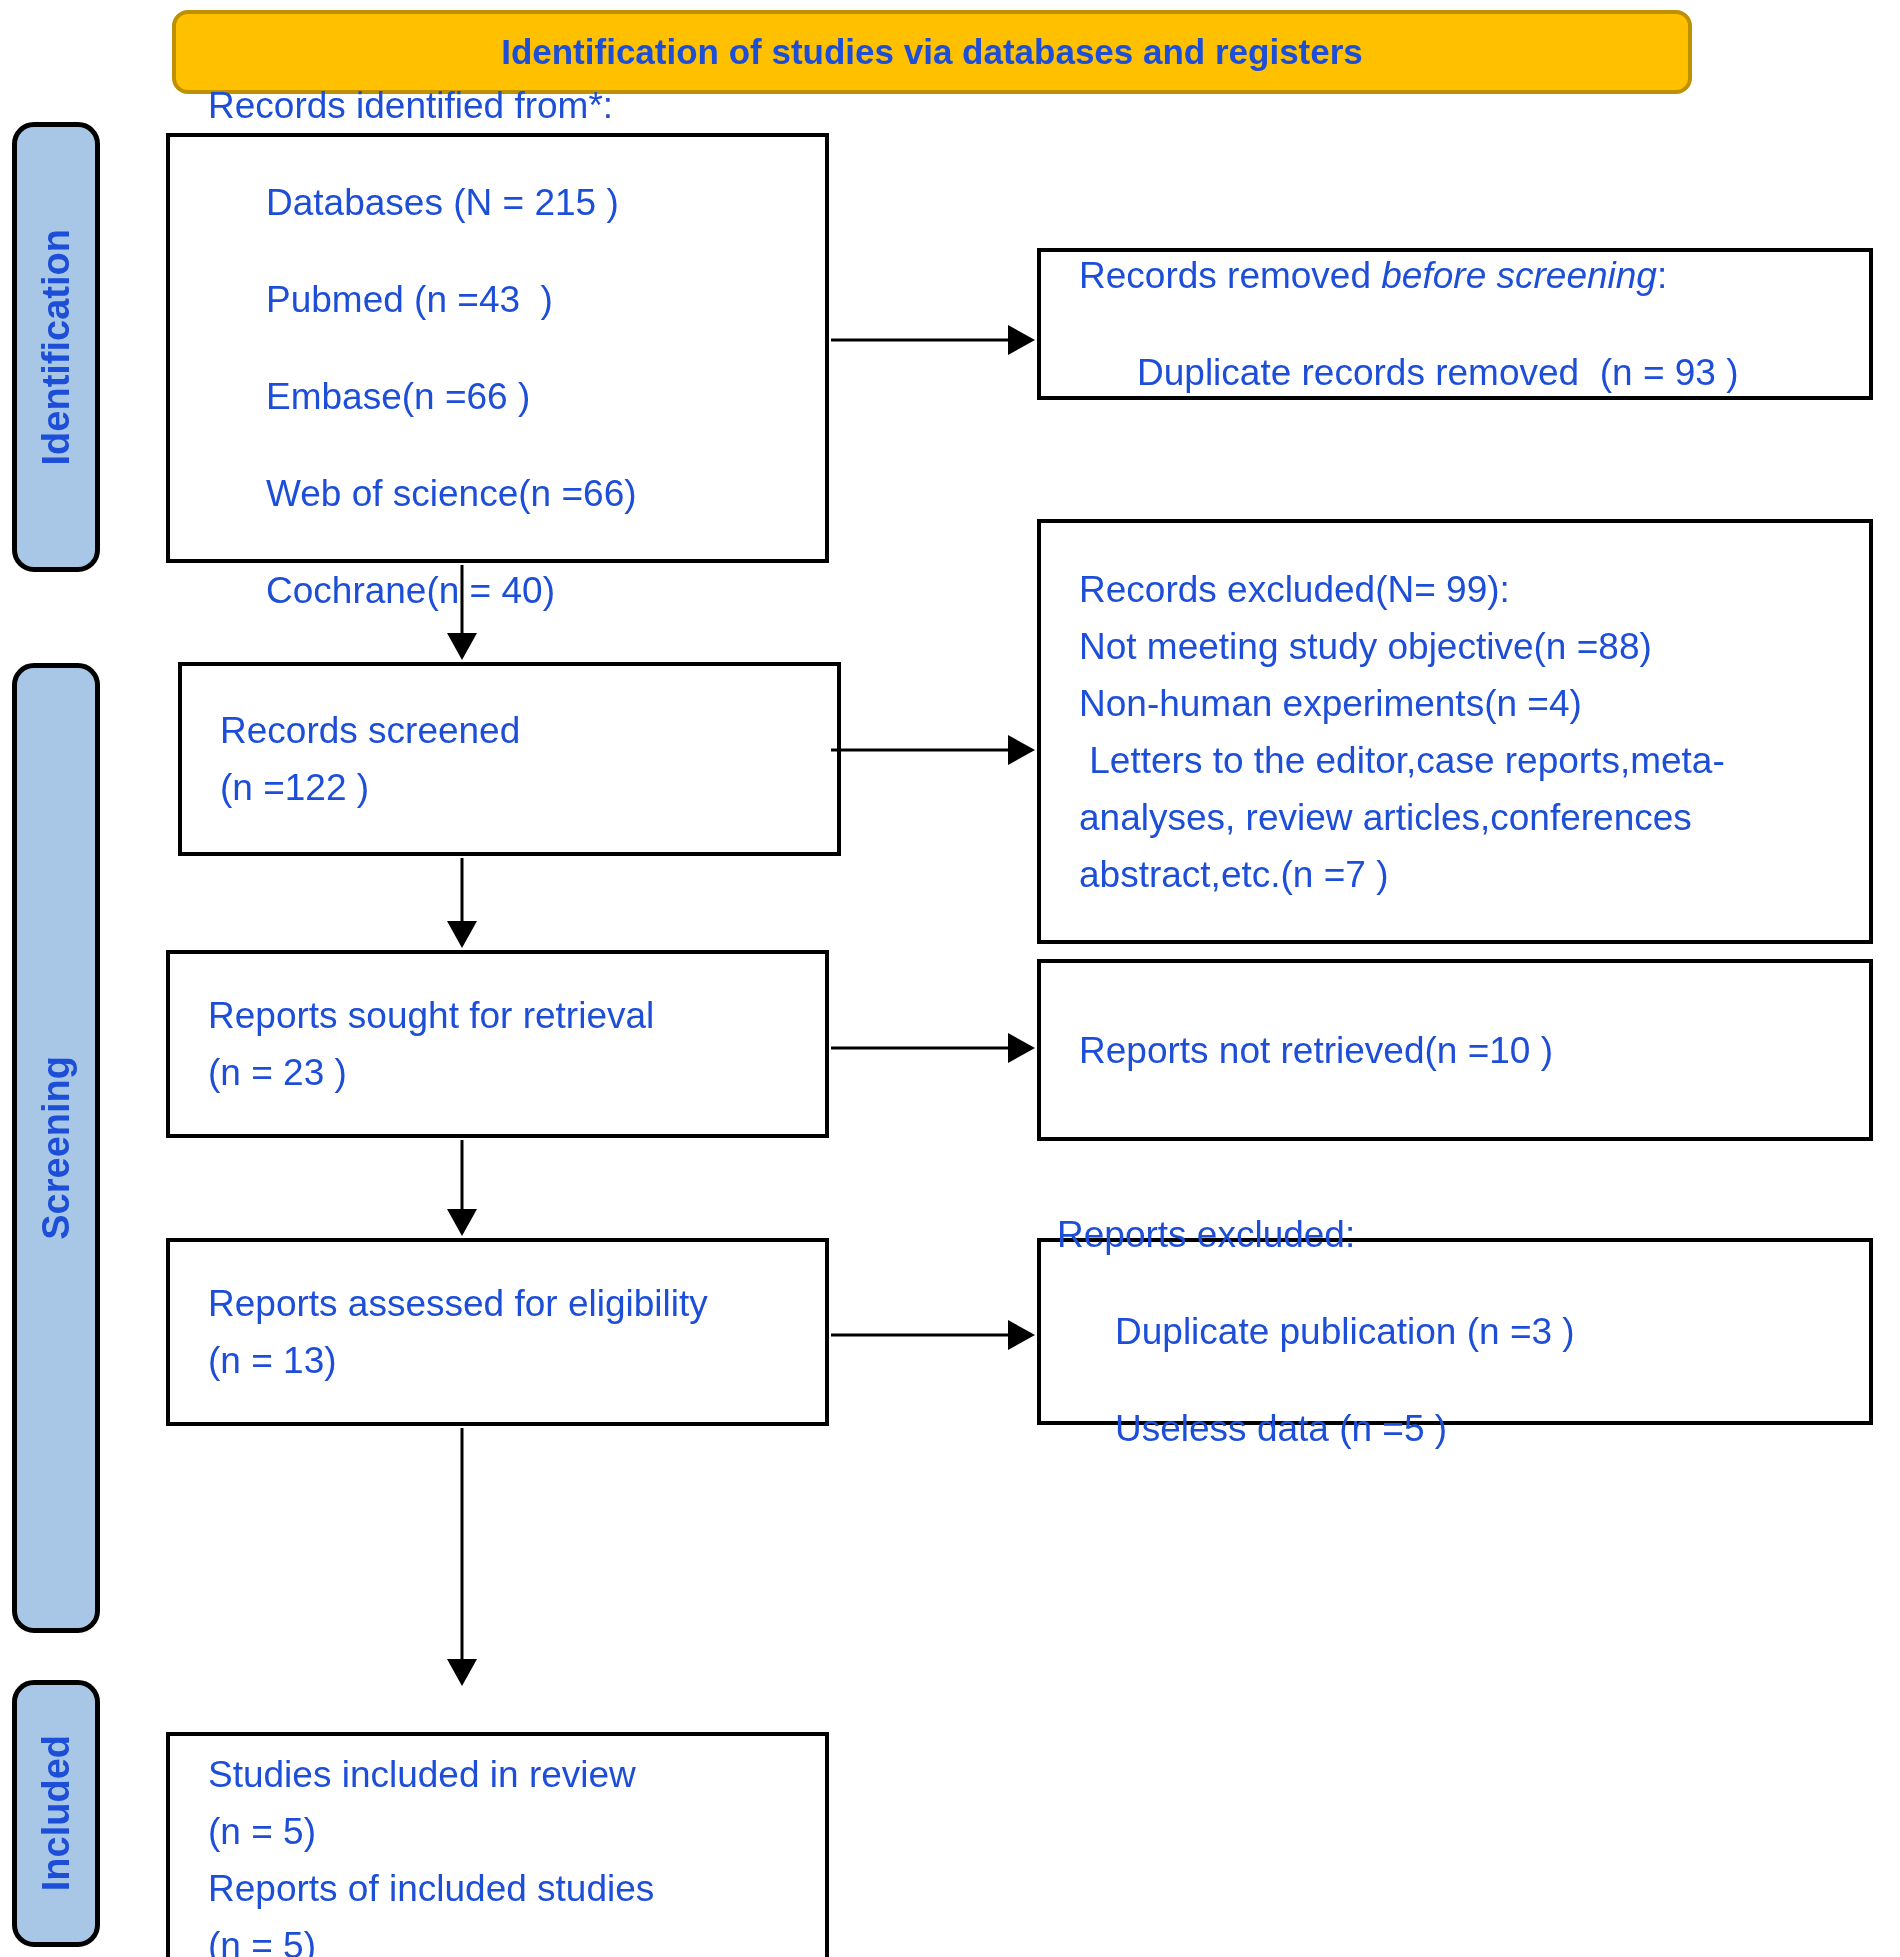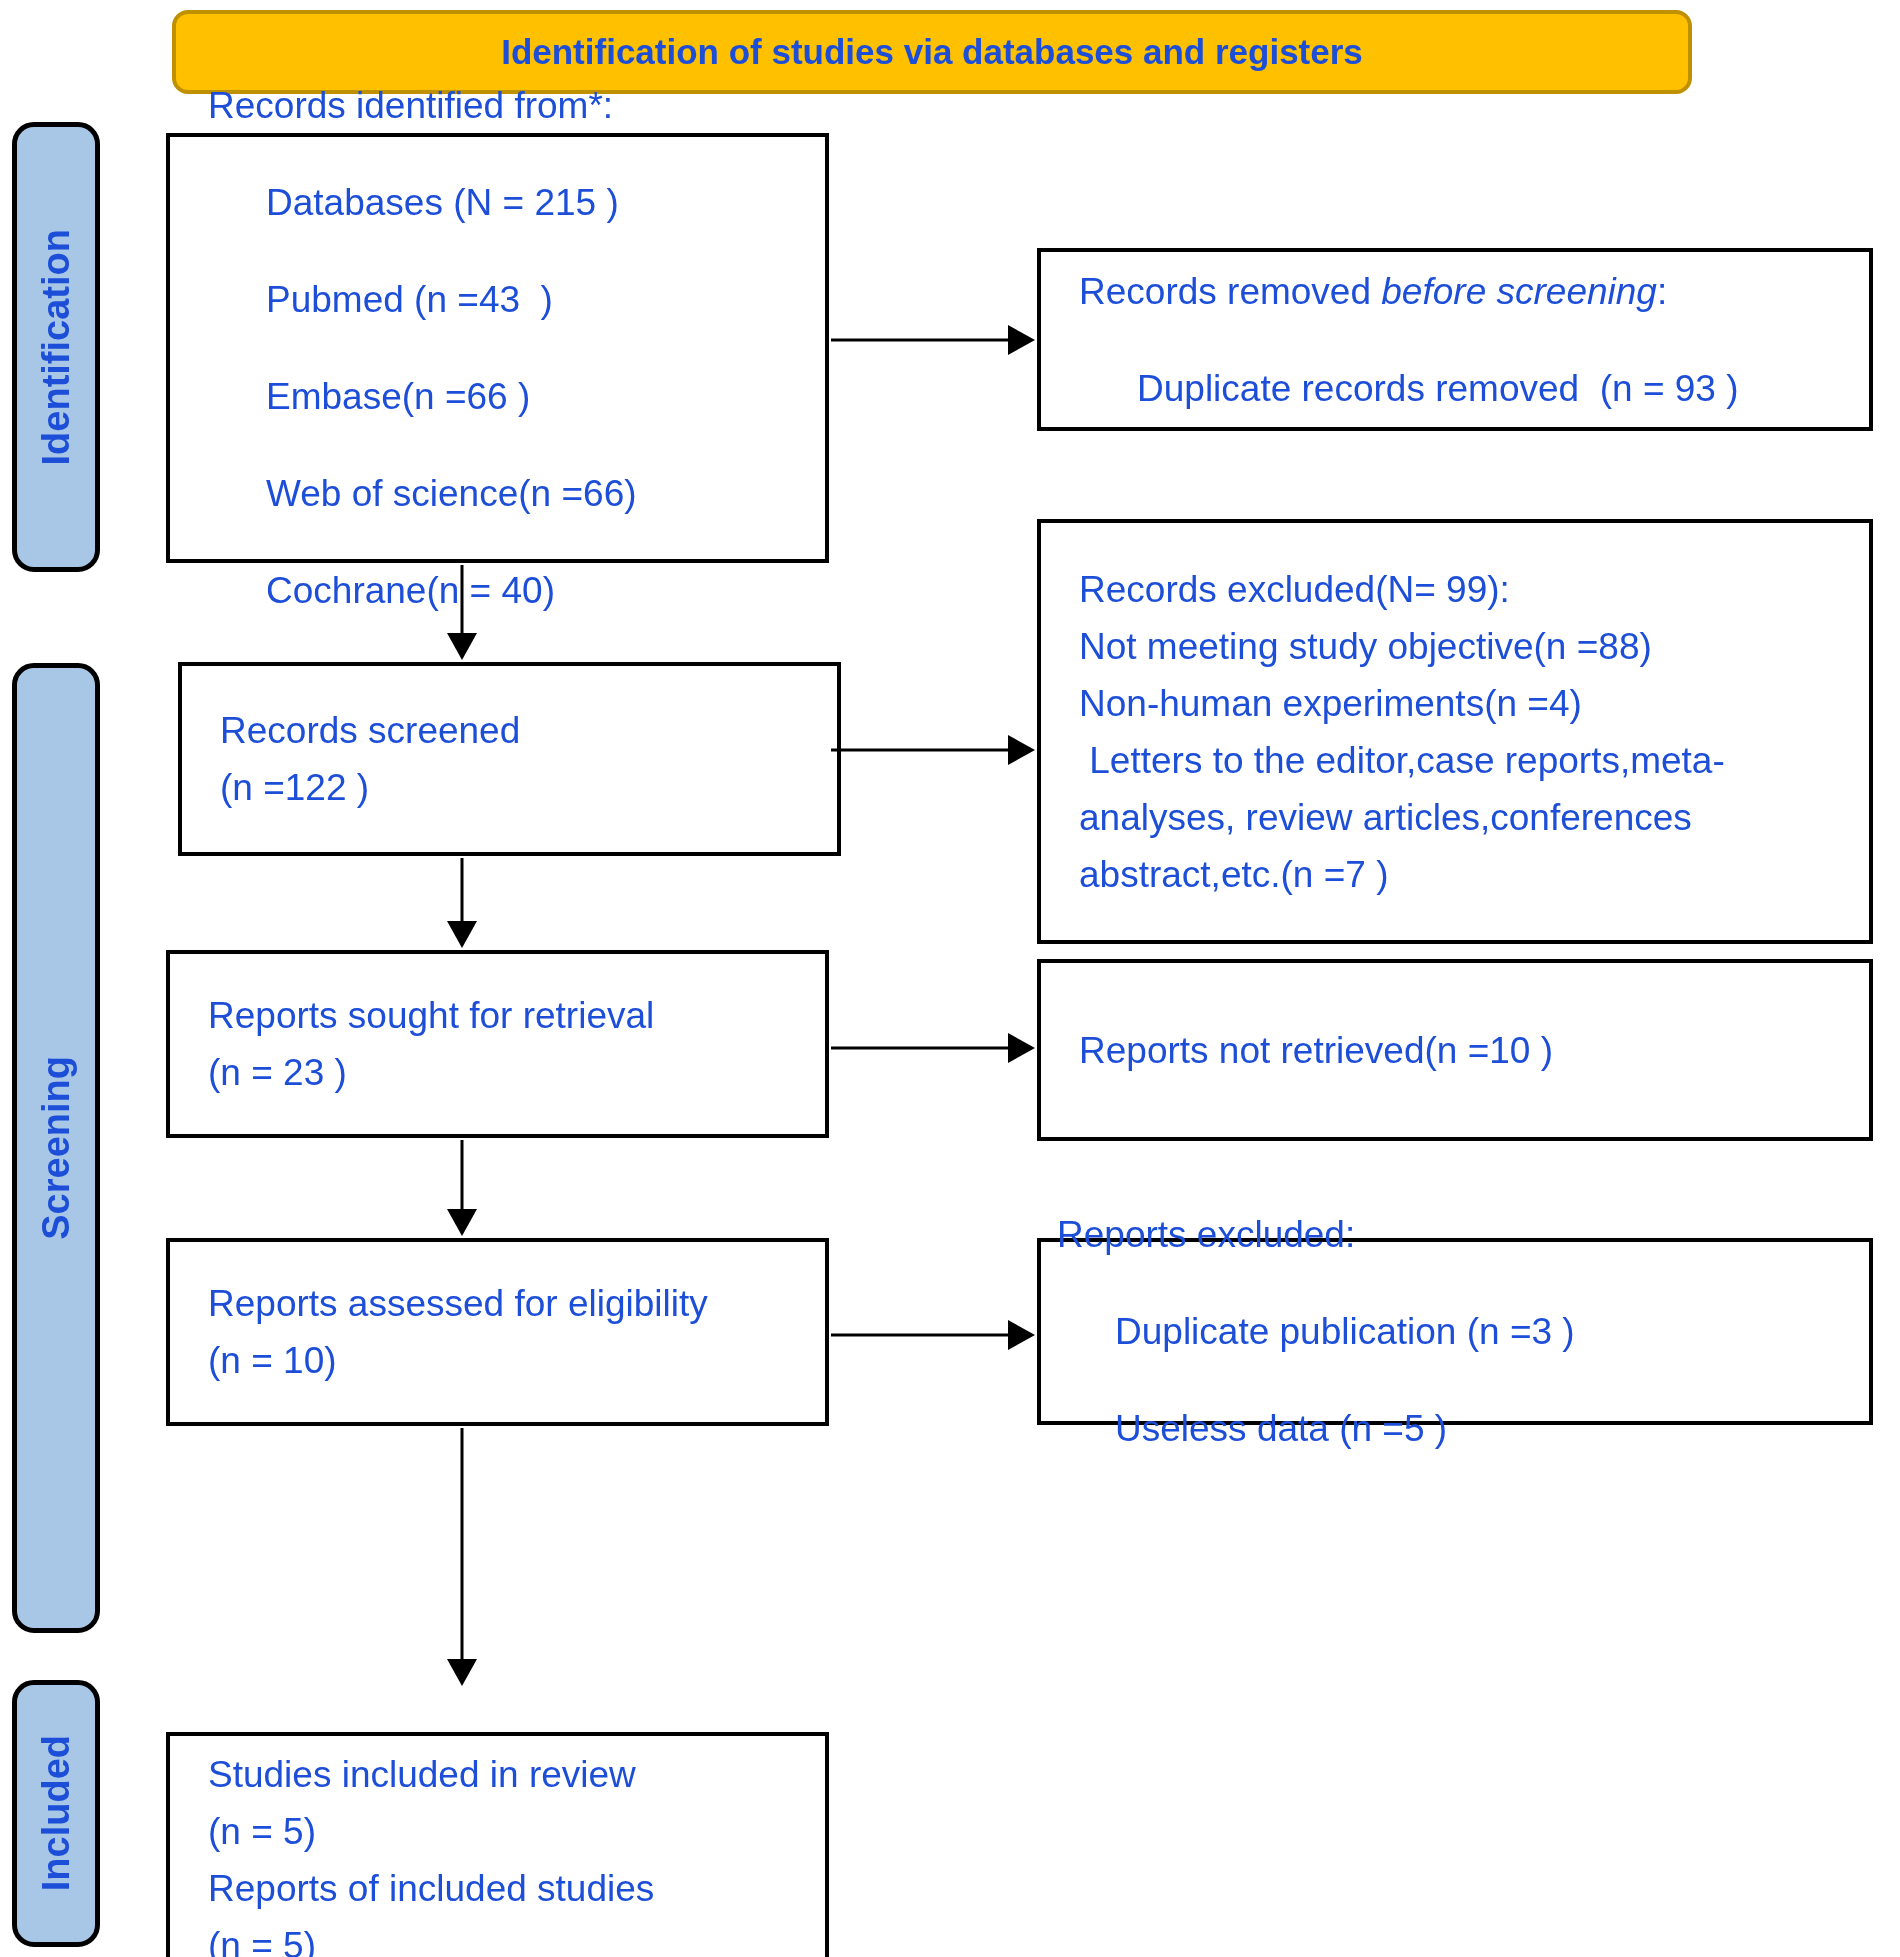--- a/index.html
+++ b/index.html
@@ -70,21 +70,21 @@
   .em { font-style: italic; }
 
   
   #box-records-identified { left: 166px; top: 133px; width: 663px; height: 430px; }
   #box-records-screened   { left: 178px; top: 662px; width: 663px; height: 194px; }
   #box-reports-sought     { left: 166px; top: 950px; width: 663px; height: 188px; }
   #box-reports-assessed   { left: 166px; top: 1238px; width: 663px; height: 188px; }
   #box-studies-included   { left: 166px; top: 1688px; width: 663px; height: 256px; margin-top: 44px; }
 
   
-  #box-records-removed       { left: 1037px; top: 248px; width: 836px; height: 183px; }
+  #box-records-removed       { left: 1037px; top: 248px; width: 836px; height: 152px; }
   #box-records-excluded      { left: 1037px; top: 519px; width: 836px; height: 425px; }
   #box-reports-not-retrieved { left: 1037px; top: 959px; width: 836px; height: 182px; }
   #box-reports-excluded      { left: 1037px; top: 1238px; width: 836px; height: 187px; padding-left: 16px; }
 
   
   .varrow { position: absolute; width: 30px; }
   .varrow::before {
     content: ""; position: absolute;
     left: 50%; transform: translateX(-50%);
     top: 0; bottom: 24px; width: 3px; background: #000;
@@ -145,21 +145,21 @@
     <div class="tline">(n =122 )</div>
   </div>
 
   <div class="fbox" id="box-reports-sought">
     <div class="tline">Reports sought for retrieval</div>
     <div class="tline">(n = 23 )</div>
   </div>
 
   <div class="fbox" id="box-reports-assessed">
     <div class="tline">Reports assessed for eligibility</div>
-    <div class="tline">(n = 10)</div>
+    <div class="tline">(n = 13)</div>
   </div>
 
   <div class="fbox" id="box-studies-included">
     <div class="tline">Studies included in review</div>
     <div class="tline">(n = 5)</div>
     <div class="tline">Reports of included studies</div>
     <div class="tline">(n = 5)</div>
   </div>
 
   <div class="fbox" id="box-records-removed">

